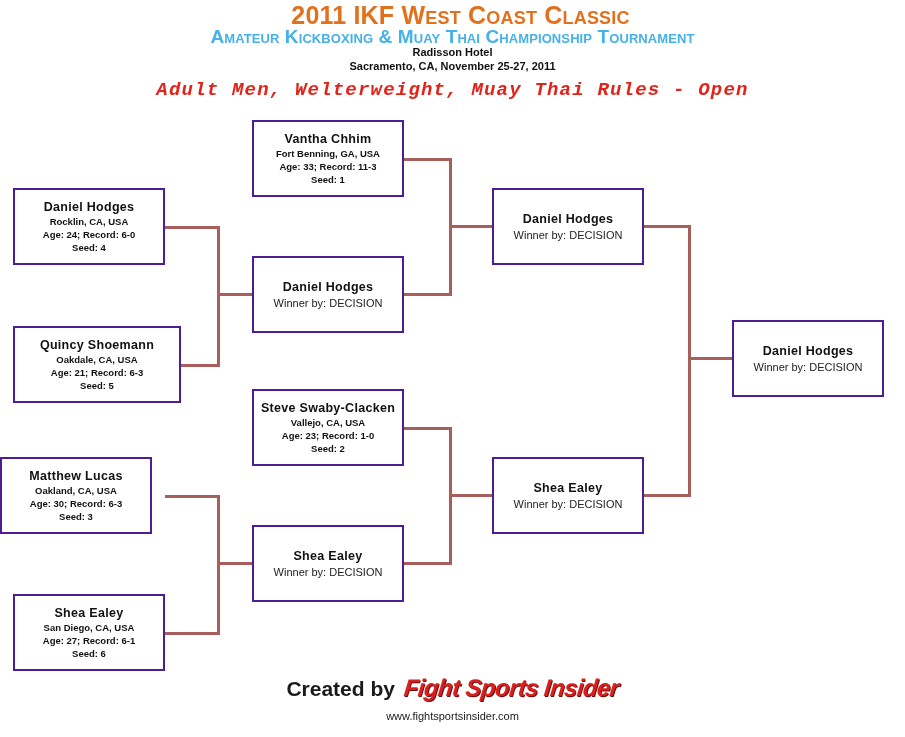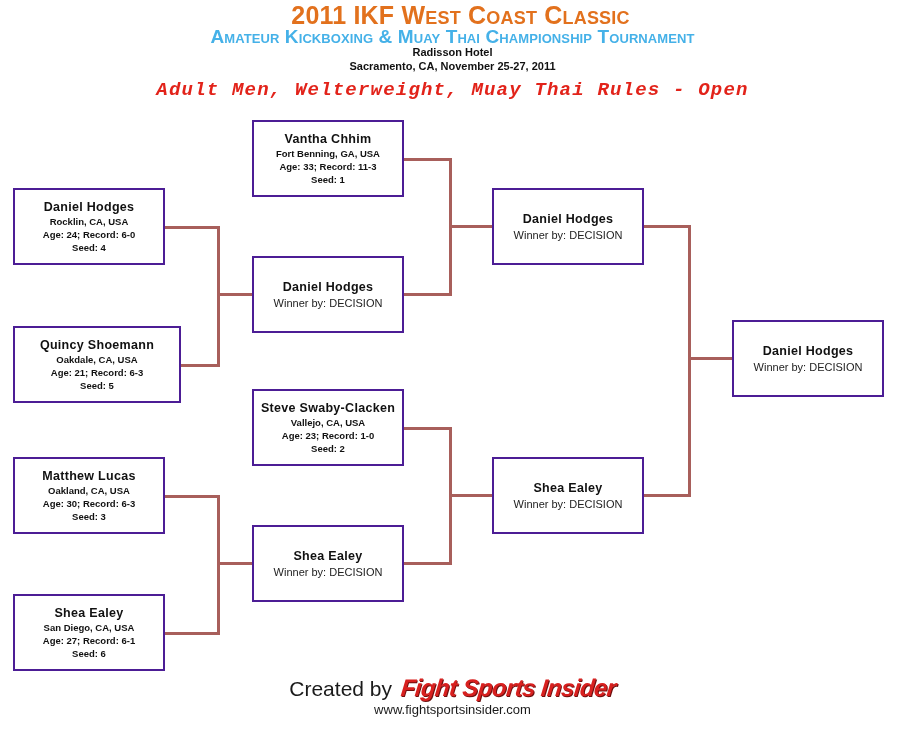--- a/index.html
+++ b/index.html
@@ -127,37 +127,38 @@
     align-items: baseline;
     justify-content: center;
     gap: 9px;
     white-space: nowrap;
   }
   .credit-by {
     color: #1a1a1a;
     font-family: "Liberation Sans", sans-serif;
     font-size: 21px;
     line-height: 26px;
-    font-weight: normal;
+    font-weight: bold;
   }
   .credit-brand {
     color: #d8201f;
     font-family: "Liberation Sans", sans-serif;
     font-weight: bold;
     font-style: italic;
     font-size: 24px;
     line-height: 26px;
     letter-spacing: -0.6px;
     transform: skewX(-6deg);
     text-shadow: 1px 1px 0 #6d0f0e;
   }
   .credit-url {
+    margin-top: 6px;
     color: #1a1a1a;
     font-family: "Liberation Sans", sans-serif;
-    font-size: 13px;
+    font-size: 11px;
     line-height: 16px;
   }
 </style>
 </head>
 <body>
 
 <div id="page">
 
   <div id="header">
     <div class="title-main">2011 IKF West Coast Classic</div>
@@ -199,21 +200,21 @@
     <div class="ln">Seed: 4</div>
   </div>
 
   <div class="node" style="left:13px; top:326px; width:168px; height:77px;">
     <div class="nm">Quincy  Shoemann</div>
     <div class="ln">Oakdale, CA, USA</div>
     <div class="ln">Age: 21; Record: 6-3</div>
     <div class="ln">Seed: 5</div>
   </div>
 
-  <div class="node" style="left:13px; top:457px; width:152px; height:77px;">
+  <div class="node" style="left:0; top:457px; width:152px; height:77px;">
     <div class="nm">Matthew  Lucas</div>
     <div class="ln">Oakland, CA, USA</div>
     <div class="ln">Age: 30; Record: 6-3</div>
     <div class="ln">Seed: 3</div>
   </div>
 
   <div class="node" style="left:13px; top:594px; width:152px; height:77px;">
     <div class="nm">Shea  Ealey</div>
     <div class="ln">San Diego, CA, USA</div>
     <div class="ln">Age: 27; Record: 6-1</div>

